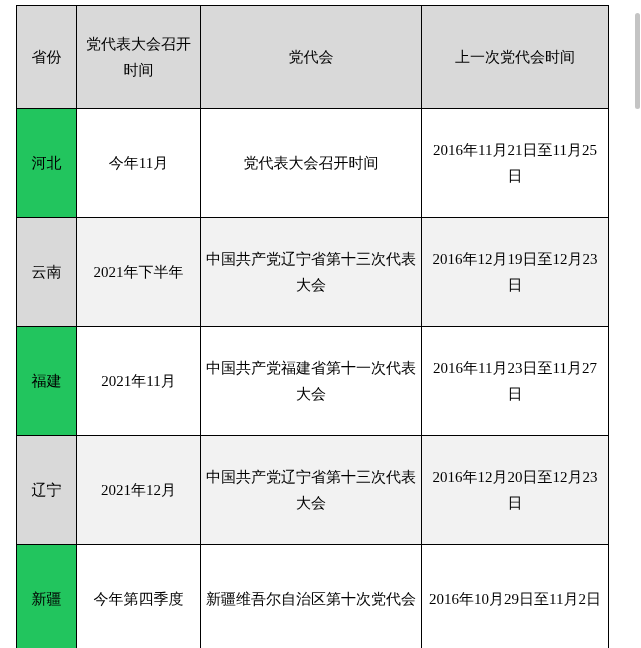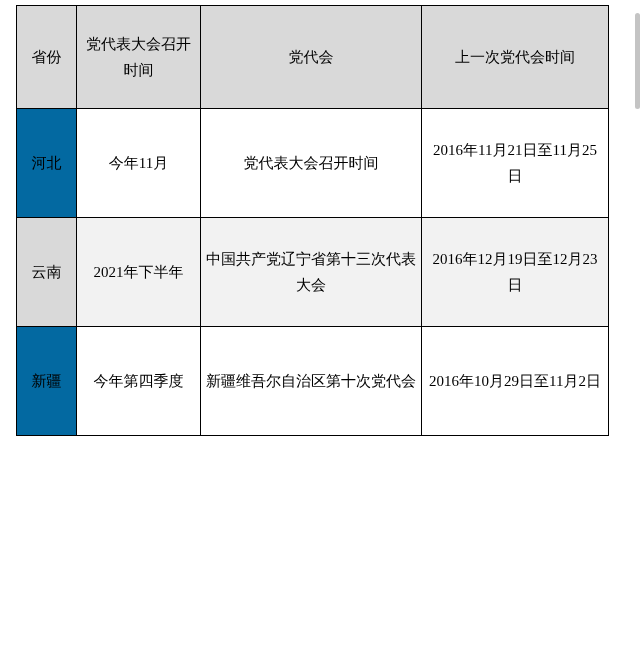--- a/index.html
+++ b/index.html
@@ -44,21 +44,21 @@
   col.c2 { width: 221px; }
   col.c3 { width: 187px; }
 
   
   tr.header-row td {
     background: #d9d9d9;
     height: 90px;
   }
   
   td.prov-cell {
-    background: #0369a1;
+    background: #22c55e;
   }
   
   tr.body-row td {
     height: 96px;
   }
   tr.body-row.alt td.shade {
     background: #f2f2f2;
   }
   tr.body-row.alt td.prov-cell {
     background: #d9d9d9;
@@ -111,21 +111,33 @@
         <td>2016年11月21日至11月25日</td>
       </tr>
 
       <tr class="body-row alt">
         <td class="prov-cell">云南</td>
         <td class="shade">2021年下半年</td>
         <td class="shade">中国共产党辽宁省第十三次代表大会</td>
         <td class="shade">2016年12月19日至12月23日</td>
       </tr>
 
+      <tr class="body-row">
+        <td class="prov-cell">福建</td>
+        <td>2021年11月</td>
+        <td>中国共产党福建省第十一次代表大会</td>
+        <td>2016年11月23日至11月27日</td>
+      </tr>
 
+      <tr class="body-row alt">
+        <td class="prov-cell">辽宁</td>
+        <td class="shade">2021年12月</td>
+        <td class="shade">中国共产党辽宁省第十三次代表大会</td>
+        <td class="shade">2016年12月20日至12月23日</td>
+      </tr>
 
       <tr class="body-row">
         <td class="prov-cell">新疆</td>
         <td>今年第四季度</td>
         <td>新疆维吾尔自治区第十次党代会</td>
         <td>2016年10月29日至11月2日</td>
       </tr>
     </tbody>
   </table>
 

